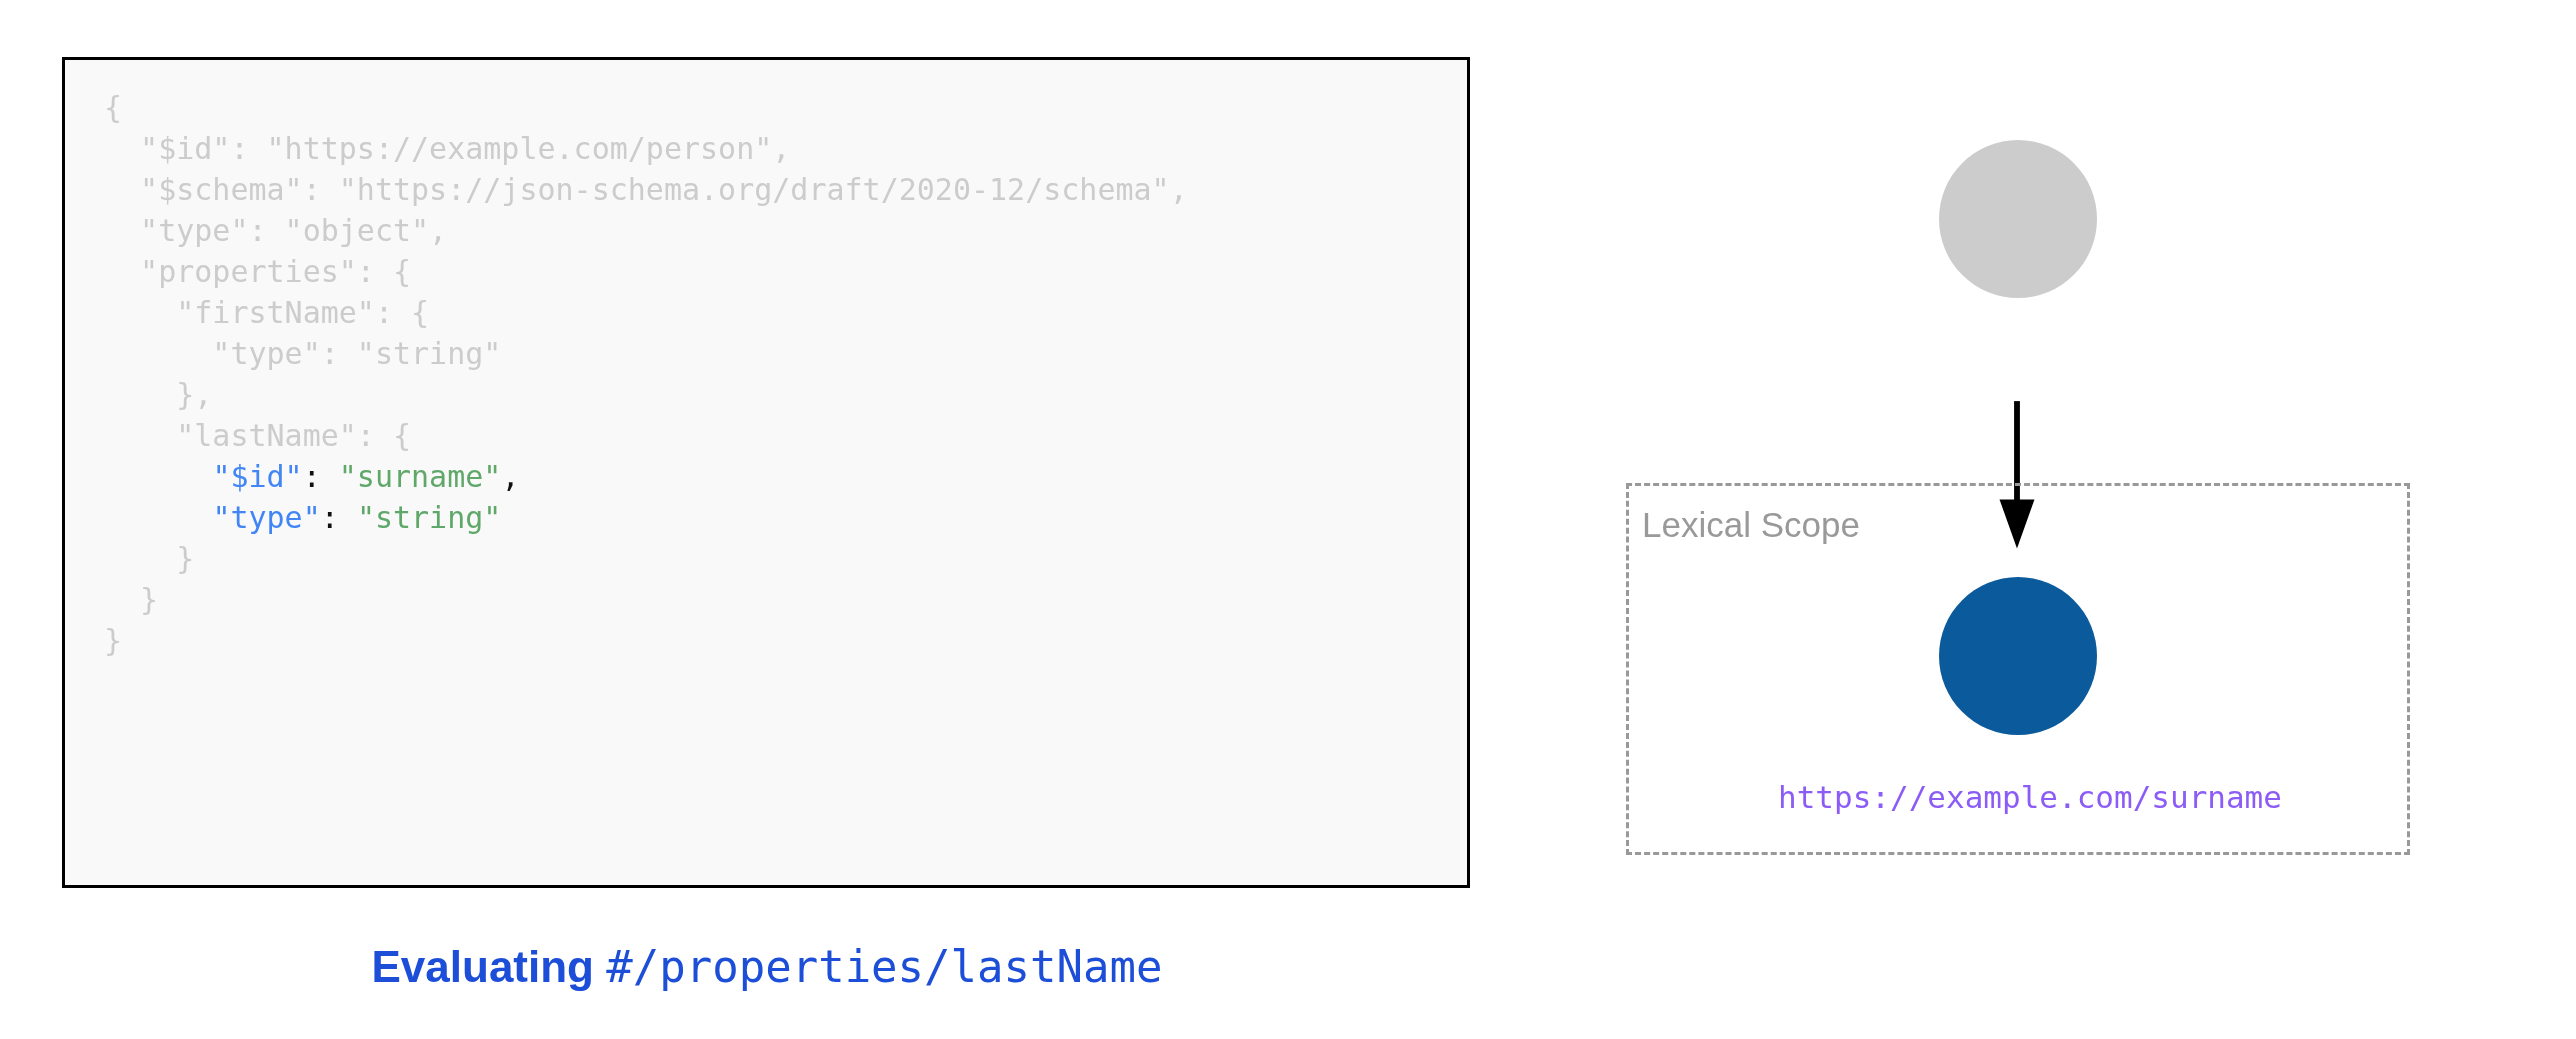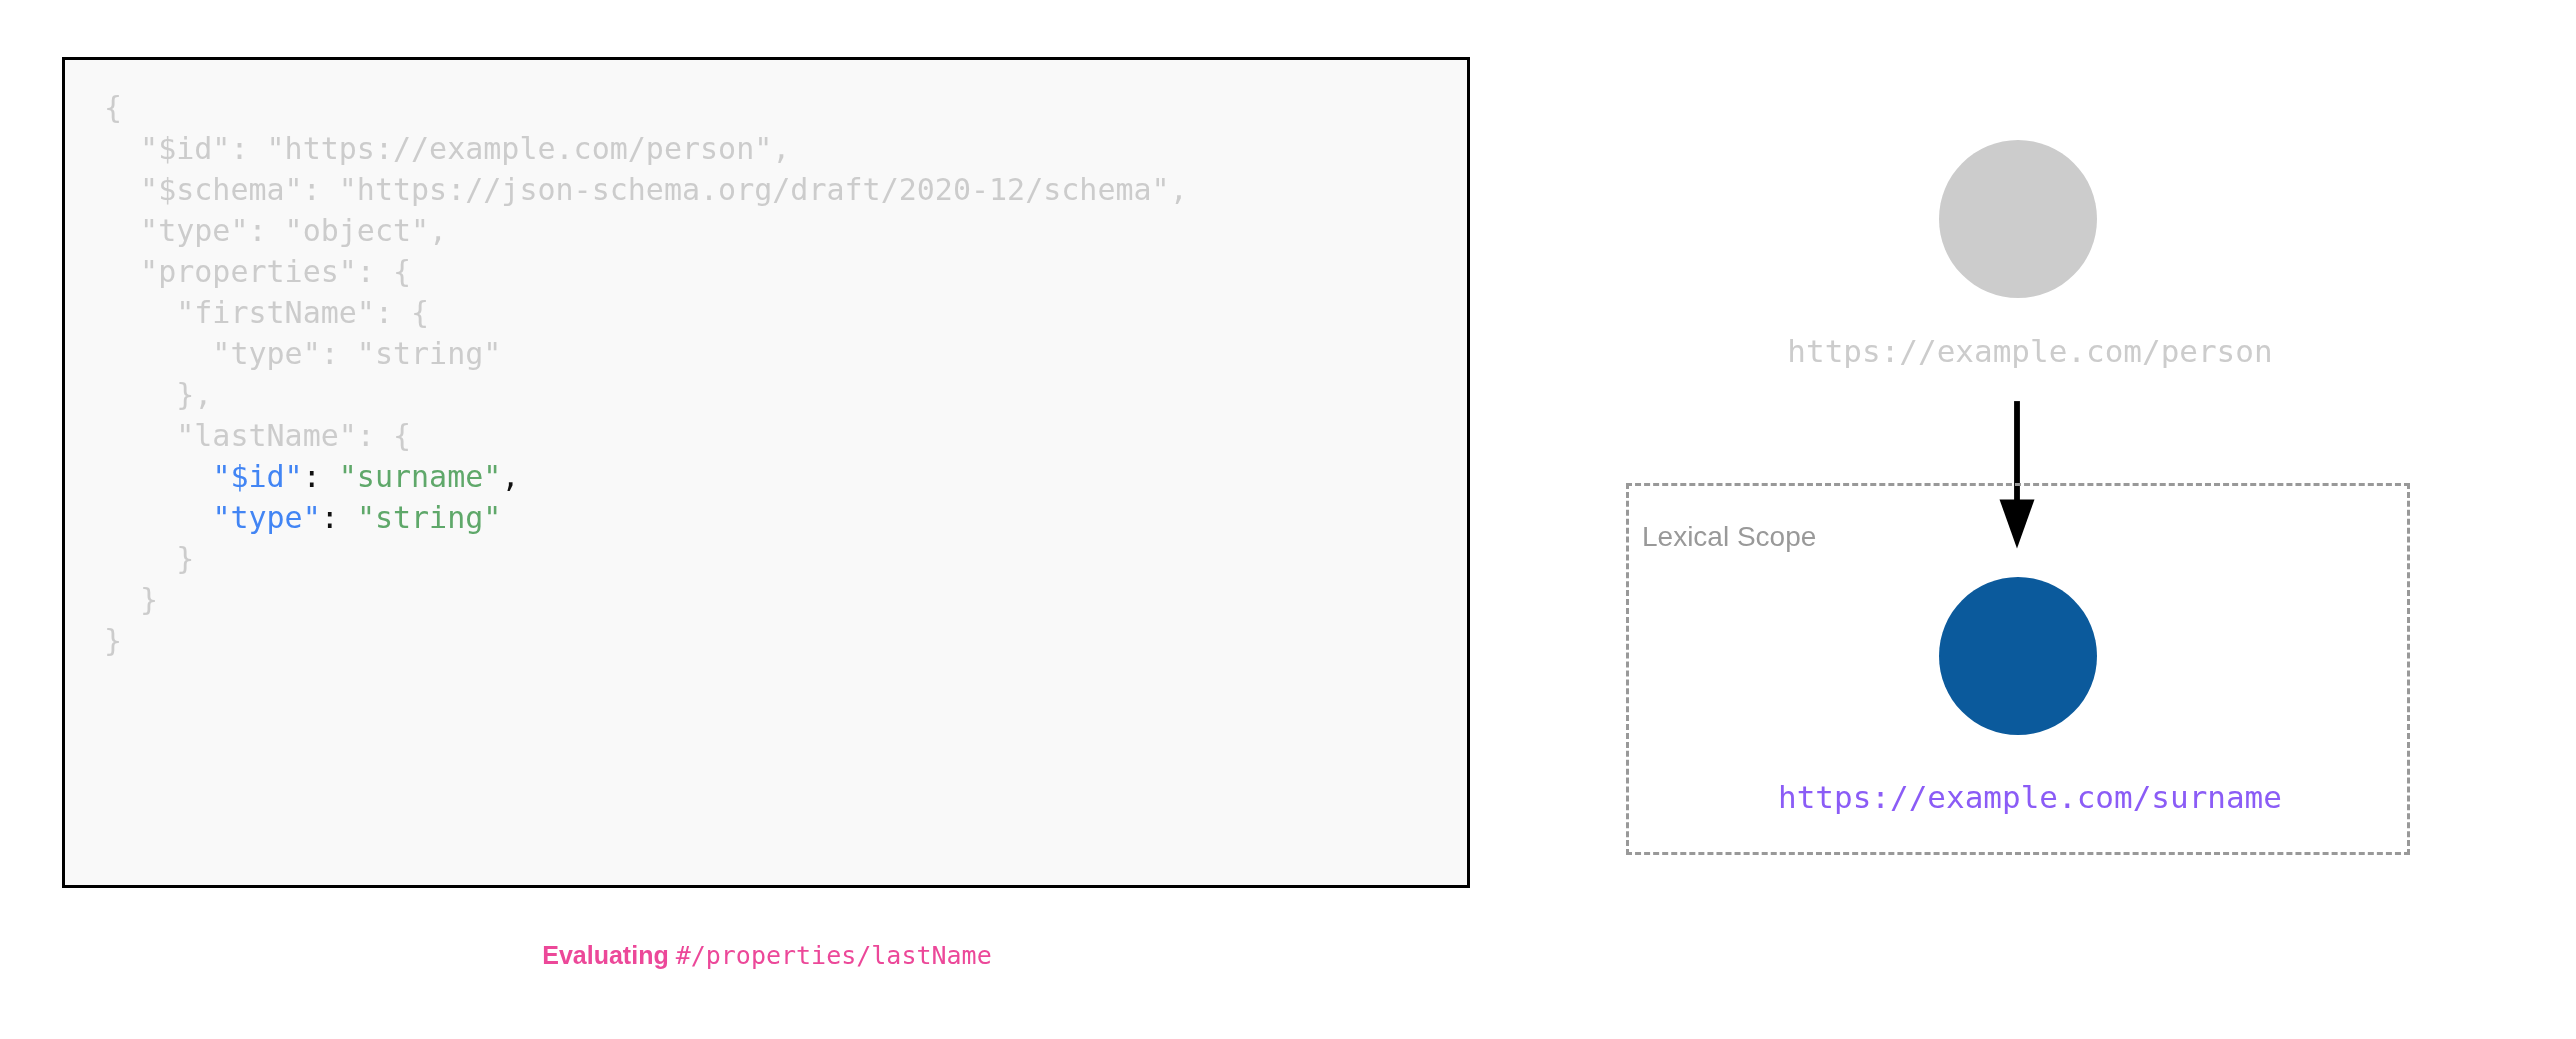--- a/index.html
+++ b/index.html
@@ -48,22 +48,22 @@
   }
   .ln { display: block; height: 41px; }
   .dim  { color: #cccccc; }
   .key  { color: #4285f4; }
   .str  { color: #5fa86a; }
   .pun  { color: #111111; }
 
   
   .caption {
     position: absolute;
-    font-size: 25px;
-    color: #ec4899;
+    font-size: 44px;
+    color: #1d4ed8;
     white-space: nowrap;
   }
   #left-caption {
     left: 0;
     top: 941px;
     width: 1534px;
     text-align: center;
   }
   #left-caption .cap-bold {
     font-family: "Liberation Sans", sans-serif;
@@ -116,24 +116,23 @@
     width: 784px;
     height: 372px;
     border: 3.2px dashed #999999;
     box-sizing: border-box;
   }
   #scope-box-label {
     position: absolute;
     left: 83px;
     top: 505px;
     font-family: "Liberation Sans", sans-serif;
-    font-size: 28px;
+    font-size: 35px;
     color: #999999;
     white-space: nowrap;
-    margin-top: 16px;
   }
   #inner-node {
     position: absolute;
     left: 380px;
     top: 577px;
     width: 158px;
     height: 158px;
     border-radius: 50%;
     background: #0b5a9c;
   }
@@ -161,21 +160,20 @@
   <div class="caption" id="left-caption">
     <span class="cap-bold">Evaluating</span><span>&nbsp;</span><span class="cap-mono">#/properties/lastName</span>
   </div>
 
 </div>
 
 <div id="right-panel">
 
   <div id="outer-node"></div>
 
-  <div id="outer-node-label">https://example.com/person</div>
 
   <svg id="scope-arrow" viewBox="0 0 102 230" xmlns="http://www.w3.org/2000/svg">
     <line x1="51" y1="0" x2="51" y2="196" stroke="#000000" stroke-width="9"></line>
     <polygon points="51,228 24,152 78,152" fill="#000000"></polygon>
   </svg>
 
   <div id="scope-box"></div>
 
   <div id="scope-box-label">Lexical Scope</div>
 

